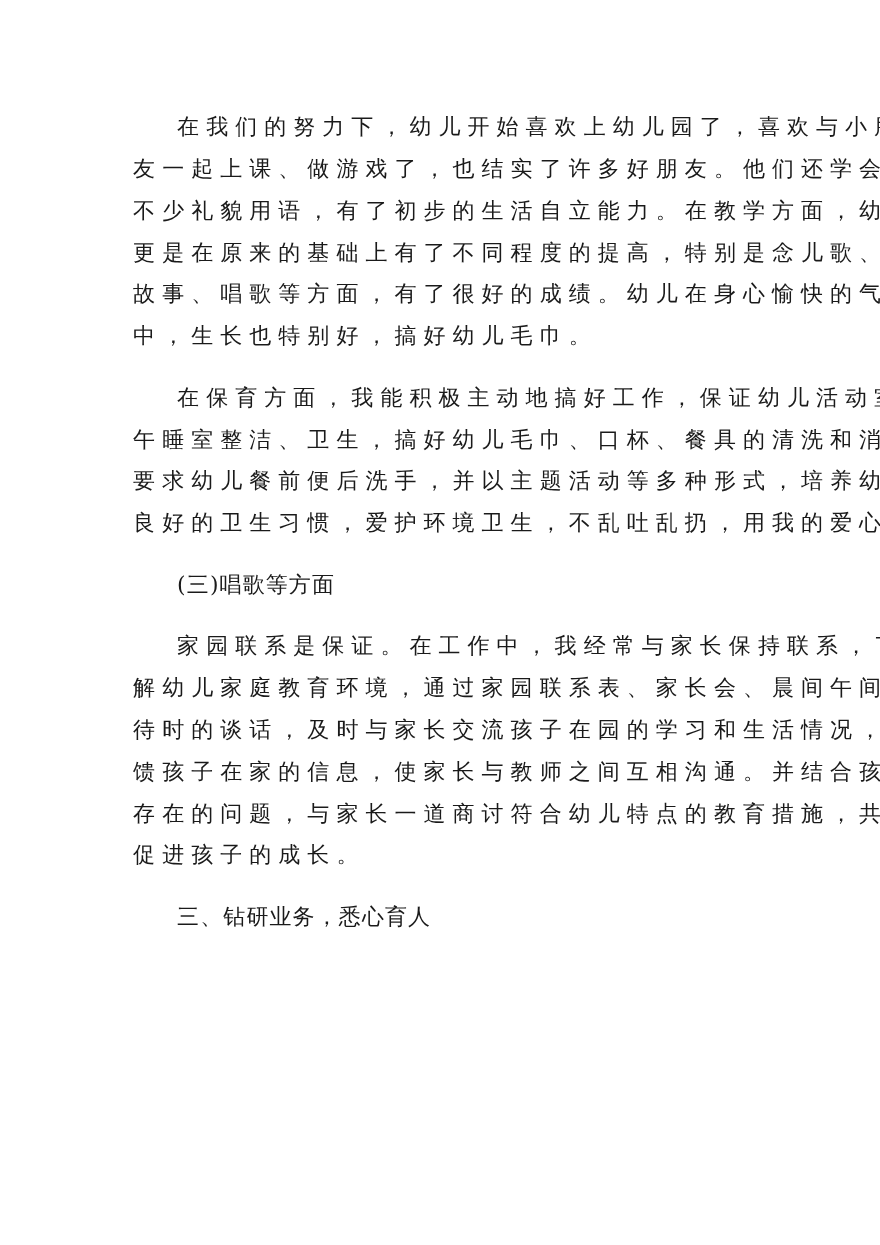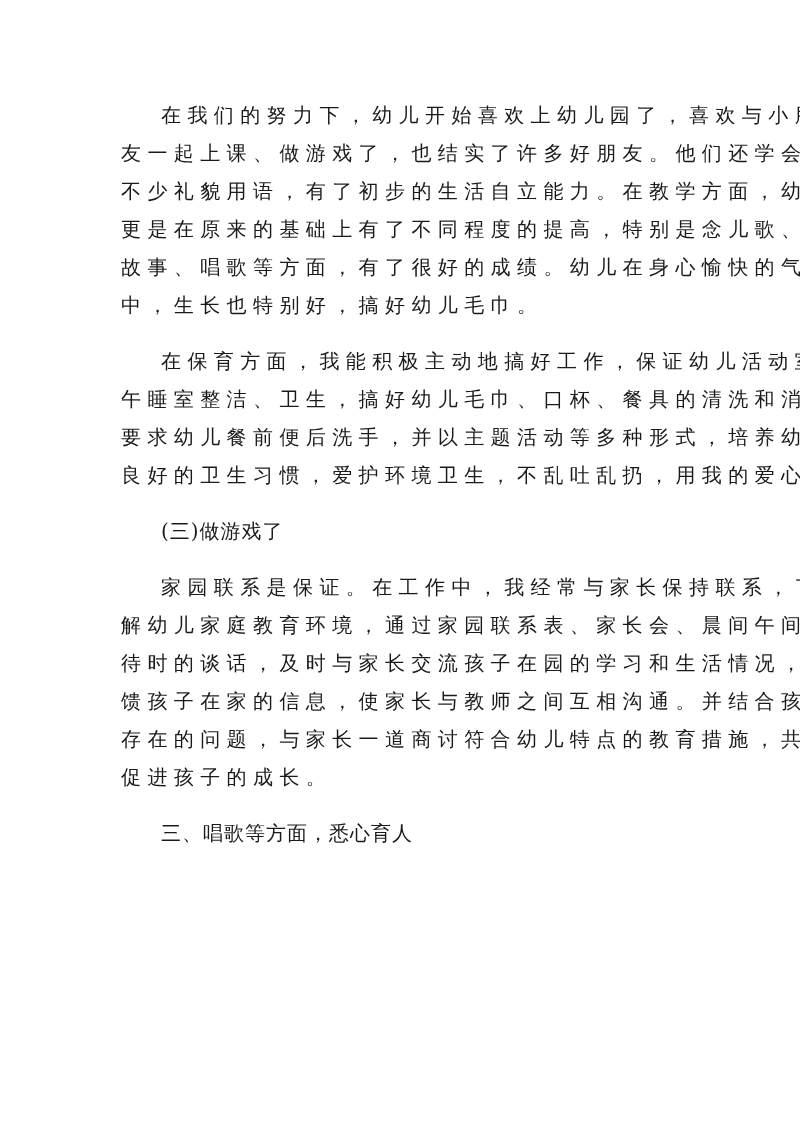--- a/index.html
+++ b/index.html
@@ -55,26 +55,26 @@
     <span class="line">中，生长也特别好，搞好幼儿毛巾。</span>
   </div>
 
   <div class="para">
     <span class="line" style="padding-left:40px">在保育方面，我能积极主动地搞好工作，保证幼儿活动室、</span>
     <span class="line">午睡室整洁、卫生，搞好幼儿毛巾、口杯、餐具的清洗和消毒。</span>
     <span class="line">要求幼儿餐前便后洗手，并以主题活动等多种形式，培养幼儿</span>
     <span class="line">良好的卫生习惯，爱护环境卫生，不乱吐乱扔，用我的爱心、</span>
   </div>
 
-  <div class="heading">(三)做游戏了</div>
+  <div class="heading">(三)唱歌等方面</div>
 
   <div class="para">
     <span class="line" style="padding-left:40px">家园联系是保证。在工作中，我经常与家长保持联系，了</span>
     <span class="line">解幼儿家庭教育环境，通过家园联系表、家长会、晨间午间接</span>
     <span class="line">待时的谈话，及时与家长交流孩子在园的学习和生活情况，反</span>
     <span class="line">馈孩子在家的信息，使家长与教师之间互相沟通。并结合孩子</span>
     <span class="line">存在的问题，与家长一道商讨符合幼儿特点的教育措施，共同</span>
     <span class="line">促进孩子的成长。</span>
   </div>
 
-  <div class="heading">三、唱歌等方面，悉心育人</div>
+  <div class="heading">三、钻研业务，悉心育人</div>
 
 </div>
 
 </body></html>

